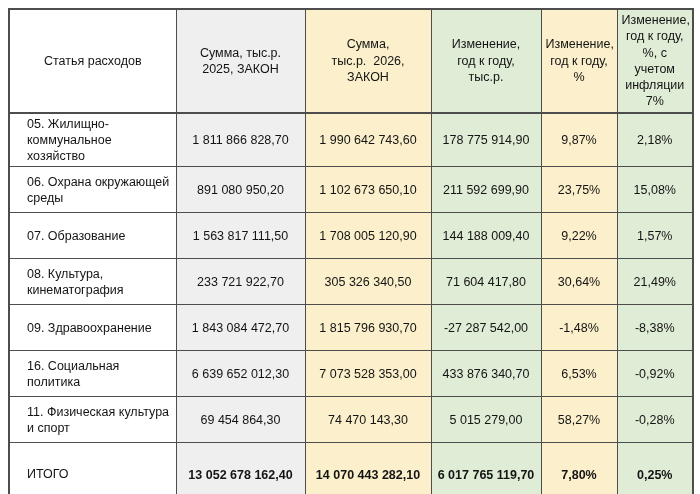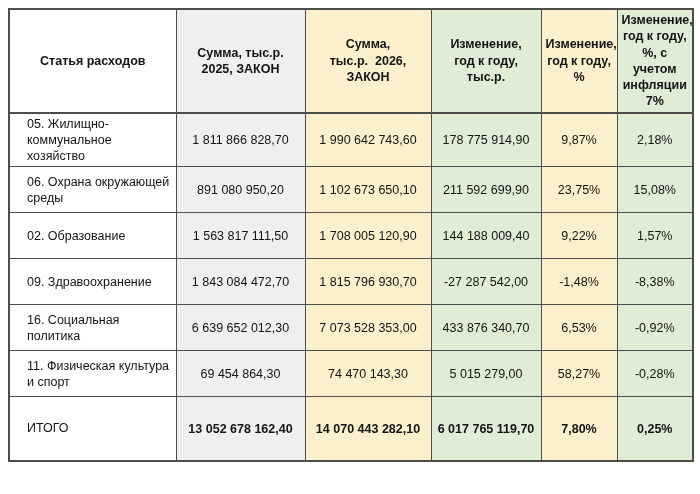--- a/index.html
+++ b/index.html
@@ -19,21 +19,21 @@
     border: 2px solid var(--border, #4d4d4d);
   }
   .budget th, .budget td {
     border: 1px solid var(--border, #4d4d4d);
     font-size: 12.5px;
     color: #141414;
     padding: 2px 4px;
     overflow: hidden;
   }
   .budget thead th {
-    font-weight: bold;
+    font-weight: normal;
     text-align: center;
     vertical-align: middle;
     white-space: pre-line;
     line-height: 1.3;
     border-bottom: 2px solid var(--border, #4d4d4d);
   }
   .budget thead tr { height: 100px; }
   .budget tbody tr { height: 46px; }
   .budget tbody tr.total-row { height: 64px; }
   .budget tbody th {
@@ -99,26 +99,34 @@
       </tr>
       <tr>
         <th>06. Охрана окружающей среды</th>
         <td class="bg-gray">891 080 950,20</td>
         <td class="bg-yellow">1 102 673 650,10</td>
         <td class="bg-green">211 592 699,90</td>
         <td class="bg-yellow">23,75%</td>
         <td class="bg-green">15,08%</td>
       </tr>
       <tr>
-        <th>02. Образование</th>
+        <th>07. Образование</th>
         <td class="bg-gray">1 563 817 111,50</td>
         <td class="bg-yellow">1 708 005 120,90</td>
         <td class="bg-green">144 188 009,40</td>
         <td class="bg-yellow">9,22%</td>
         <td class="bg-green">1,57%</td>
+      </tr>
+      <tr>
+        <th>08. Культура, кинематография</th>
+        <td class="bg-gray">233 721 922,70</td>
+        <td class="bg-yellow">305 326 340,50</td>
+        <td class="bg-green">71 604 417,80</td>
+        <td class="bg-yellow">30,64%</td>
+        <td class="bg-green">21,49%</td>
       </tr>
       <tr>
         <th>09. Здравоохранение</th>
         <td class="bg-gray">1 843 084 472,70</td>
         <td class="bg-yellow">1 815 796 930,70</td>
         <td class="bg-green neg">-27 287 542,00</td>
         <td class="bg-yellow neg">-1,48%</td>
         <td class="bg-green neg">-8,38%</td>
       </tr>
       <tr>

